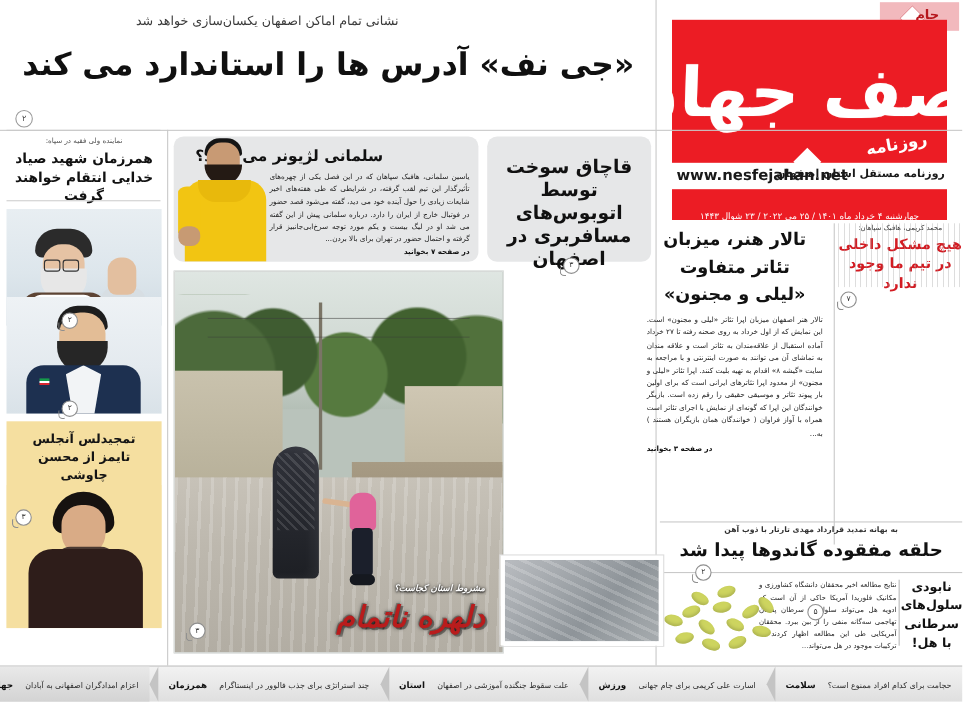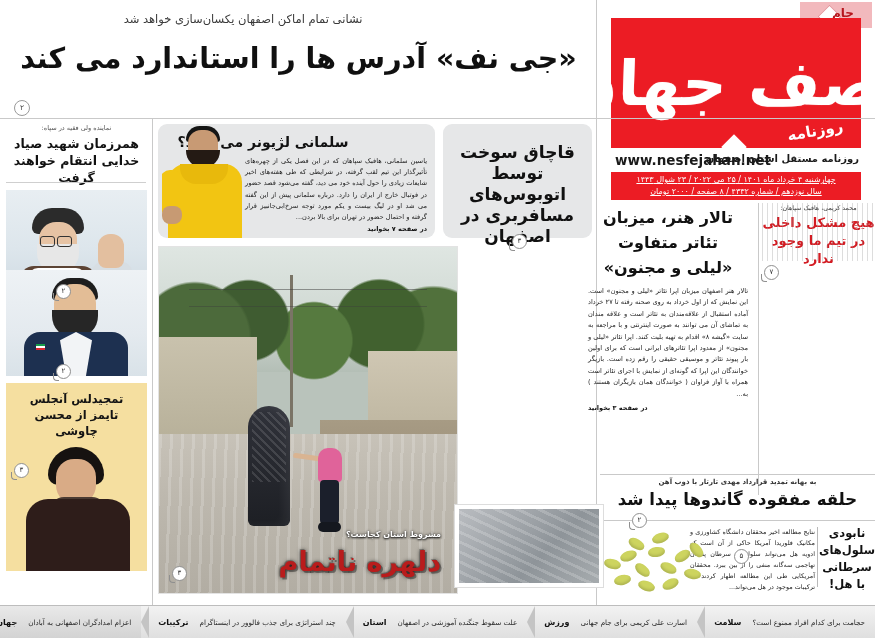--- a/index.html
+++ b/index.html
@@ -63,21 +63,21 @@
   }
   .url{
     position:absolute;left:18px;top:152px;font-size:13.5px;font-weight:bold;color:#1a1a1a;
     direction:ltr;
   }
   .province{
     position:absolute;right:16px;top:153px;font-size:10px;font-weight:bold;color:#1a1a1a;
   }
   .datebar{
     position:absolute;right:14px;top:172px;width:250px;height:28px;background:#ec1c24;
-    color:#fff;text-align:center;padding-top:2px;box-sizing:border-box;text-decoration:underline;
+    color:#fff;text-align:center;padding-top:19px;box-sizing:border-box;
   }
   .datebar div{font-size:8px;line-height:12px;letter-spacing:-.2px;}
 
   
   .lcol{position:absolute;left:0;top:118px;width:152px;height:487px;background:#fff;}
   .lsep{position:absolute;left:6px;width:140px;height:1px;background:#cfcfcf;}
 
   .lblock{position:absolute;left:6px;width:141px;}
   .lcap{font-size:6.5px;color:#555;line-height:9px;text-align:center;padding:0 6px;}
   .lhead{
@@ -161,21 +161,21 @@
     background:#e6e7e8;border-radius:9px;
   }
   .fuel-title{
     position:absolute;left:0;top:18px;width:149px;text-align:center;
     font-size:17px;font-weight:bold;line-height:21px;letter-spacing:-.4px;color:#111;
   }
 
   
   .mainphoto{
     position:absolute;left:158px;top:246px;width:300px;height:348px;
-    overflow:hidden;background:#b9c3bb;border:1px solid #e3e3e3;box-sizing:border-box;
+    overflow:hidden;background:#b9c3bb;border:1px solid #e3e3e3;box-sizing:border-box;font-style:italic;
   }
   .mp-sky{position:absolute;left:0;top:0;width:100%;height:36%;
     background:linear-gradient(#dfe6e2 0%,#cfd8d2 60%,#b4bfb6 100%);}
   .mp-trees{position:absolute;left:0;top:6%;width:100%;height:34%;
     background:
       radial-gradient(circle at 12% 60%,#4c6a3b 0 20%,transparent 21%),
       radial-gradient(circle at 30% 45%,#3f5c31 0 18%,transparent 19%),
       radial-gradient(circle at 52% 62%,#567a3f 0 22%,transparent 23%),
       radial-gradient(circle at 74% 48%,#41612f 0 19%,transparent 20%),
       radial-gradient(circle at 92% 66%,#51713c 0 20%,transparent 21%);}
@@ -507,21 +507,21 @@
     <div class="arrow"></div>
 
     <div class="bseg">
       <span class="txt">علت سقوط جنگنده آموزشی در اصفهان</span>
       <span class="cat">استان</span>
     </div>
     <div class="arrow"></div>
 
     <div class="bseg">
       <span class="txt">چند استراتژی برای جذب فالوور در اینستاگرام</span>
-      <span class="cat">ترکیبات</span>
+      <span class="cat">همرزمان</span>
     </div>
     <div class="arrow"></div>
 
     <div class="bseg seg-fill-dark">
       <span class="txt">اعزام امدادگران اصفهانی به آبادان</span>
       <span class="cat">جهان‌نما</span>
     </div>
 
   </div>
 

